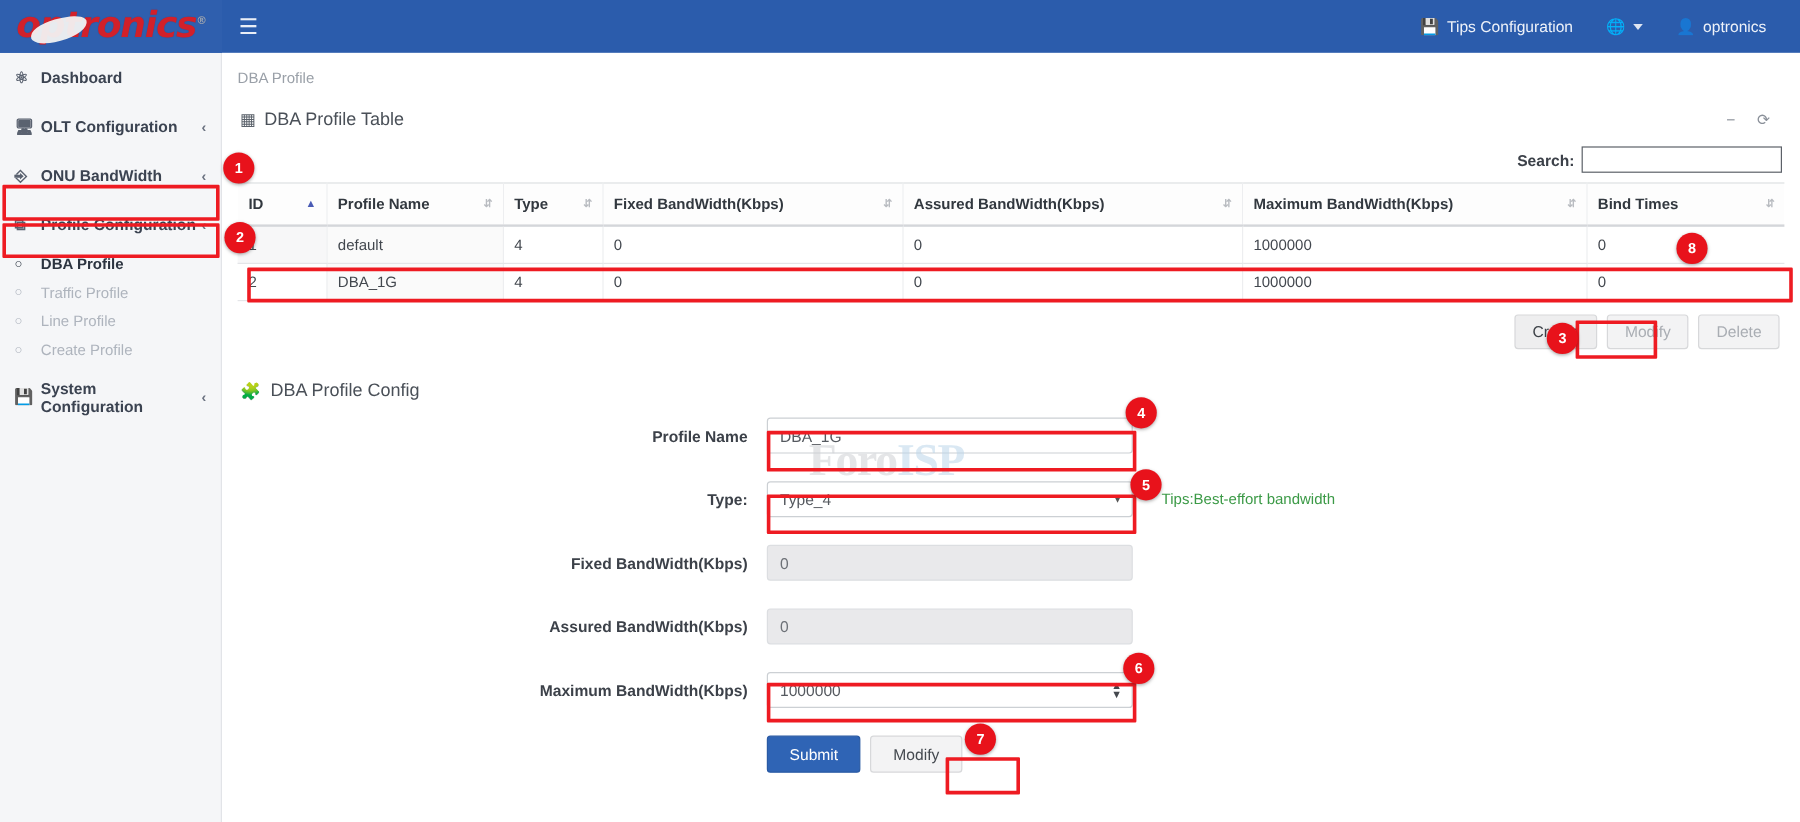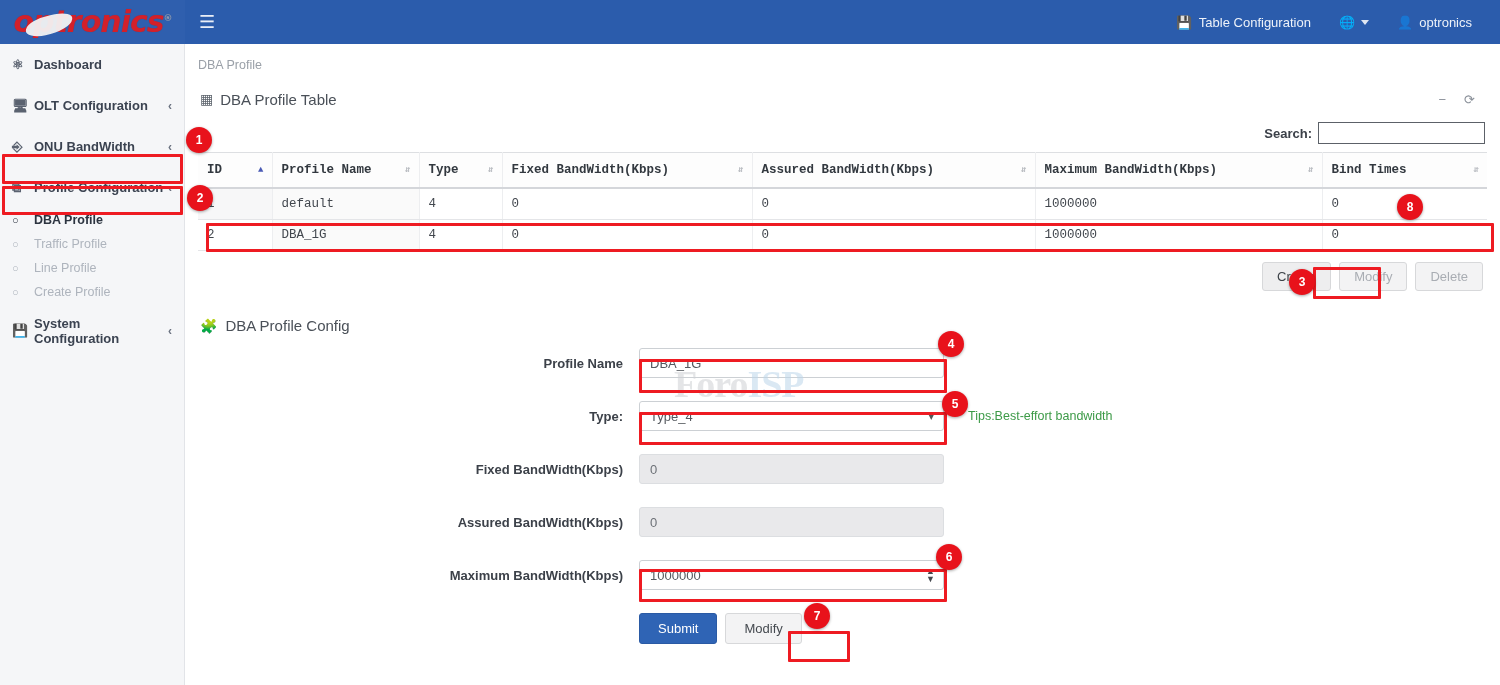--- a/index.html
+++ b/index.html
@@ -158,21 +158,21 @@
   .search-input {
     width: 167px; height: 22px;
     border: 1px solid #5c6168;
     background: #fff;
     font-size: 12px;
     padding: 0 4px;
     outline: none;
     font-family: "Liberation Sans", sans-serif;
   }
 
-  table.dba { border-collapse: collapse; width: 100%; table-layout: fixed; font-family: Liberation Mono, monospace; }
+  table.dba { border-collapse: collapse; width: 100%; table-layout: fixed; }
   table.dba th {
     background: #fdfdfd;
     border-top: 1px solid #dddfe2;
     border-bottom: 2px solid #d4d6da;
     font-size: 12.5px;
     font-weight: bold;
     color: #32383f;
     text-align: left;
     padding: 10px 9px;
     position: relative;
@@ -344,21 +344,21 @@
   <div class="brand">
     <div class="brand-logo">
       <span>optronics</span><span class="brand-reg">®</span>
       <span class="swoosh"></span>
     </div>
   </div>
   <div class="hamburger">☰</div>
   <div class="top-right">
     <div>
       <span>💾</span>
-      <span>Table Configuration</span>
+      <span>Tips Configuration</span>
     </div>
     <div>
       <span>🌐</span>
       <span class="caret-down"></span>
     </div>
     <div>
       <span>👤</span>
       <span>optronics</span>
     </div>
   </div>

